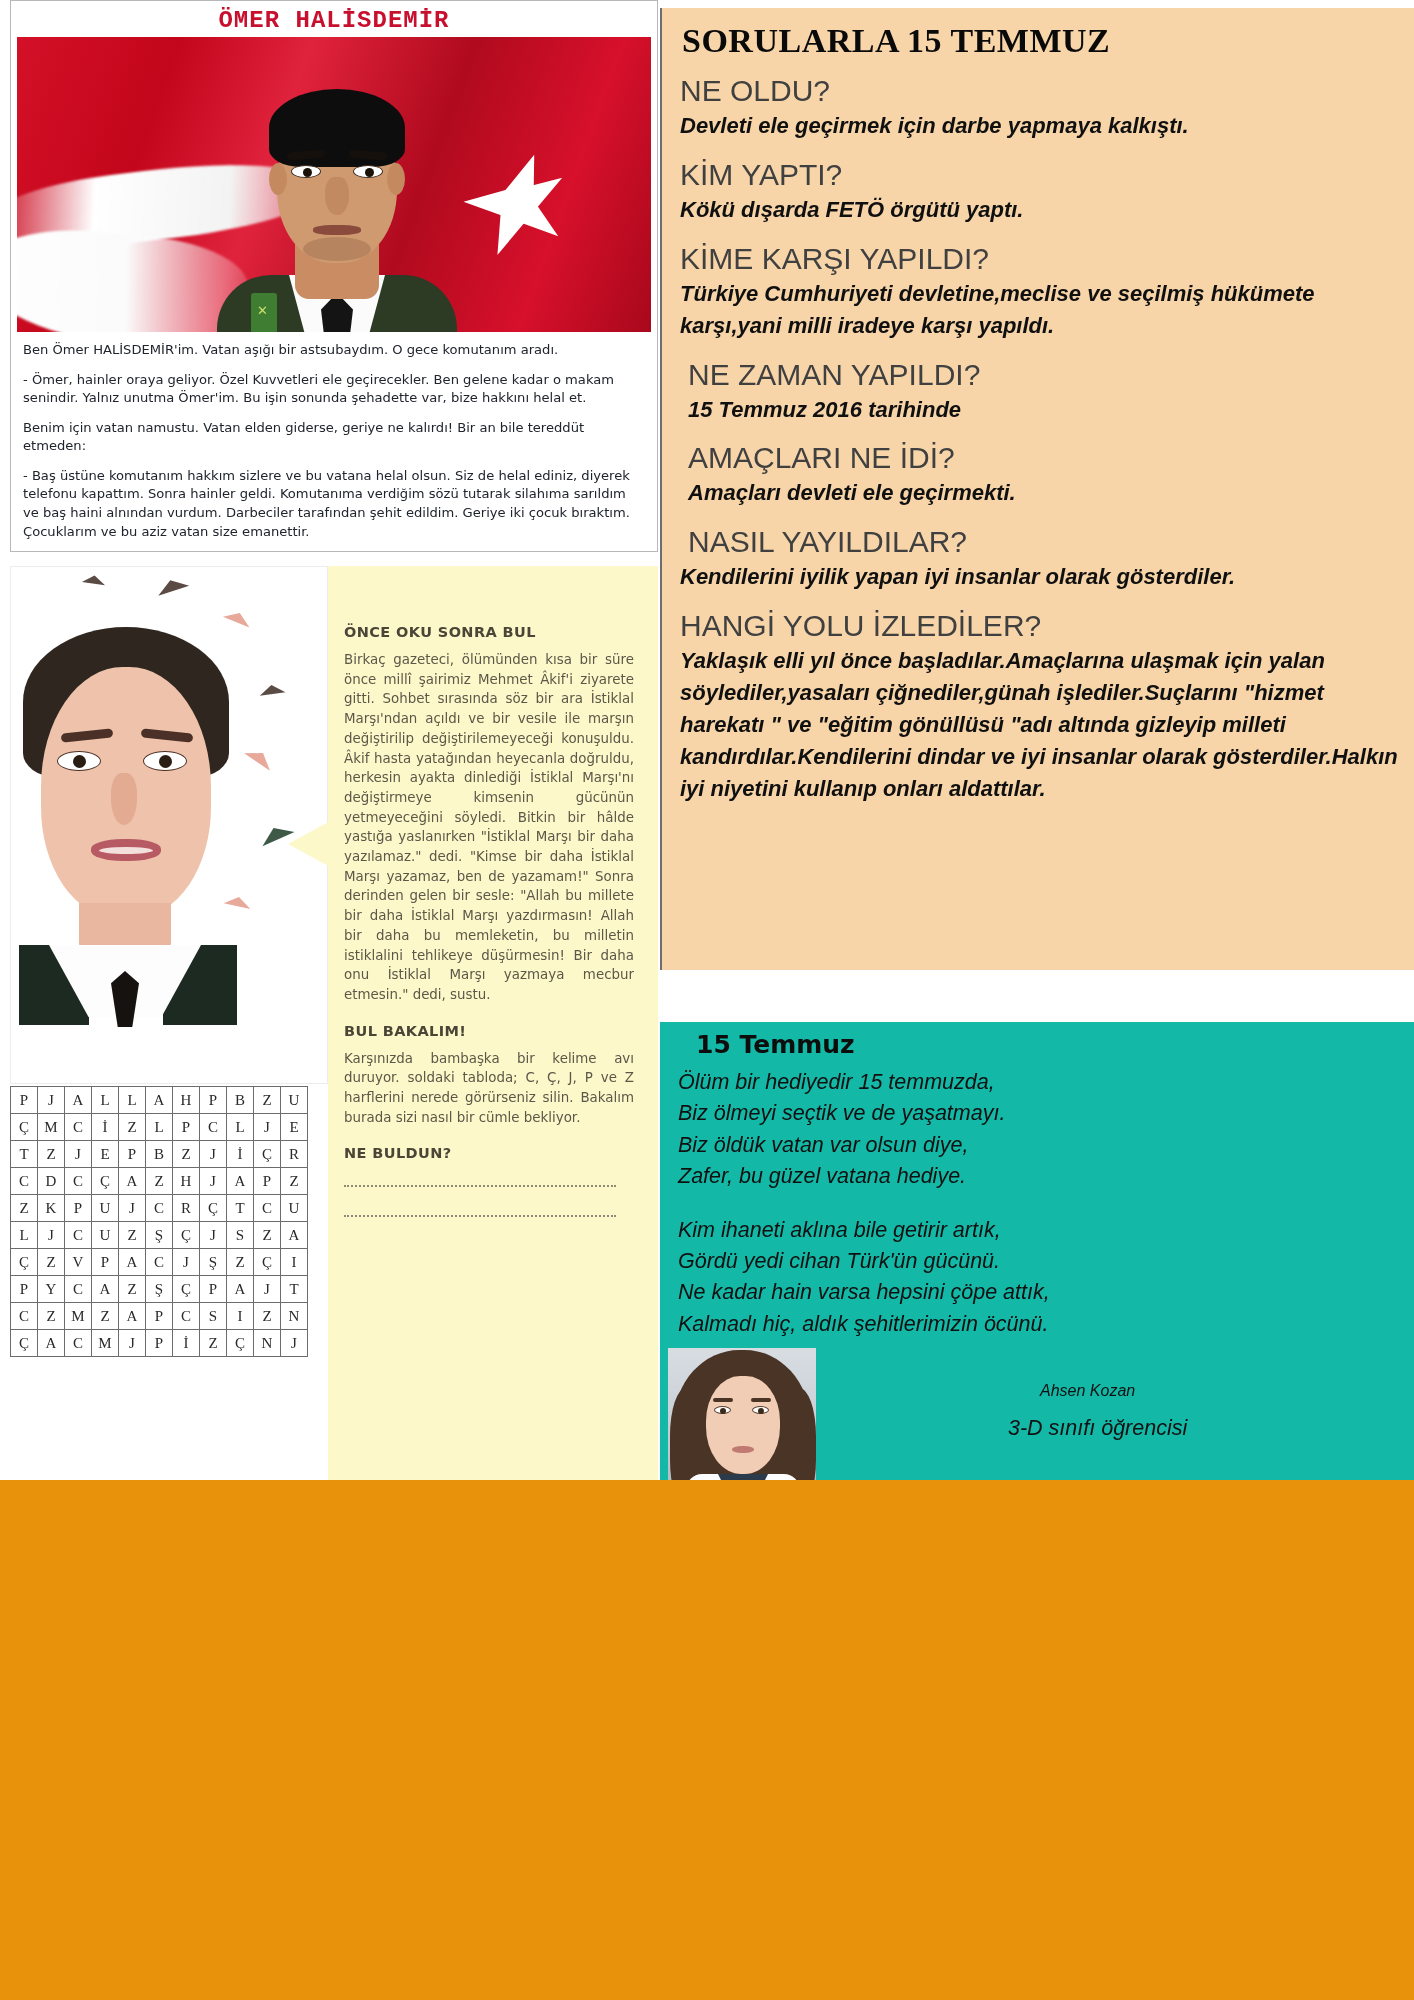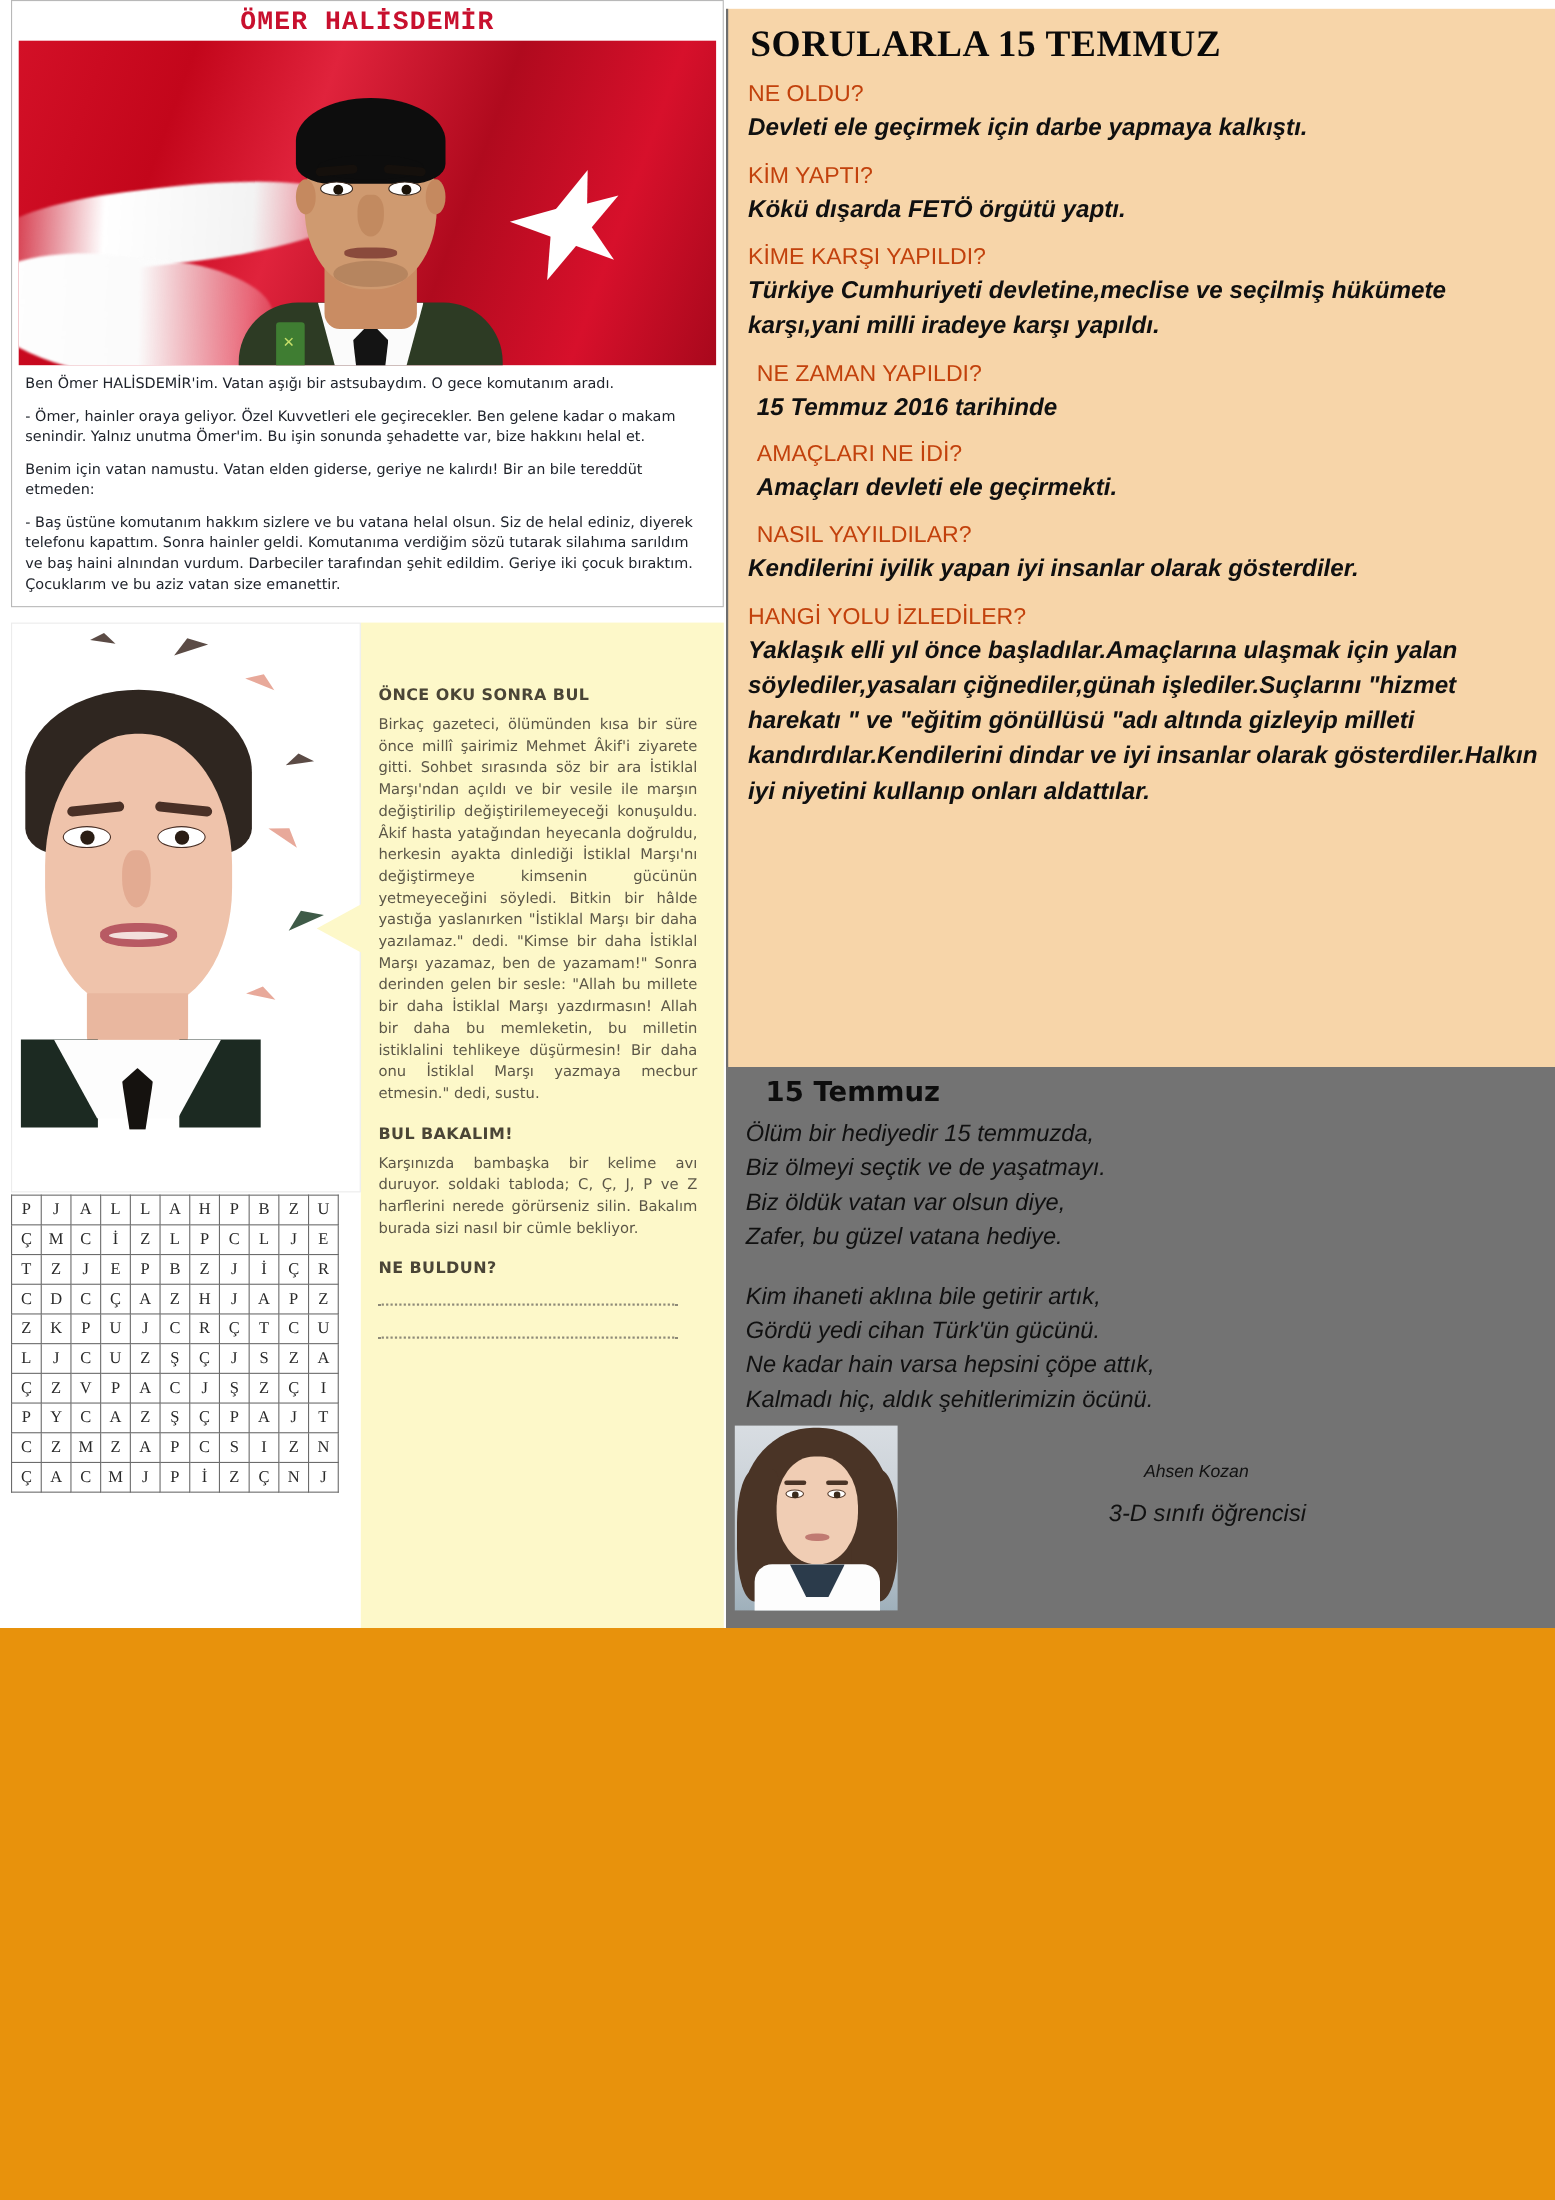--- a/index.html
+++ b/index.html
@@ -190,32 +190,32 @@
     position:absolute; left:0; top:8px; width:754px; height:962px;
     background:#f7d5a9; border-left:2px solid #6d6d6d;
   }
   #qa-inner { padding:10px 8px 0 18px; }
   #qa-title {
     font-family:"Liberation Serif", serif; font-weight:bold;
     font-size:34px; color:#0a0a0a; letter-spacing:.5px; margin:4px 0 14px 2px;
   }
   .q {
     font-family:"Liberation Sans", sans-serif;
-    font-size:21px; color:#c2410c; margin:0 0 2px 0;
+    font-size:30px; color:#404040; margin:0 0 2px 0;
   }
   .a {
     font-family:"Liberation Sans", sans-serif; font-style:italic;
     font-size:22px; line-height:1.45; color:#101010; margin:0 0 16px 0;font-weight:bold;
   }
   .a.just { text-align:justify; }
   .q.ind { padding-left:8px; }
   .a.ind { padding-left:8px; }
 
   
-  #poem-box { position:absolute; left:0; top:970px; width:754px; height:510px; background:#737373; }
+  #poem-box { position:absolute; left:0; top:1022px; width:754px; height:510px; background:#14b8a6; }
   #poem-title {
     font-family:"DejaVu Sans", sans-serif; font-weight:bold;
     font-size:25px; color:#0d0d0d; margin:8px 0 8px 36px;
   }
   .poem-line {
     font-family:"Liberation Sans", sans-serif; font-style:italic;
     font-size:21.5px; line-height:1.46; color:#101010; margin-left:18px;
   }
   .poem-gap { height:22px; }
   #author-photo {

